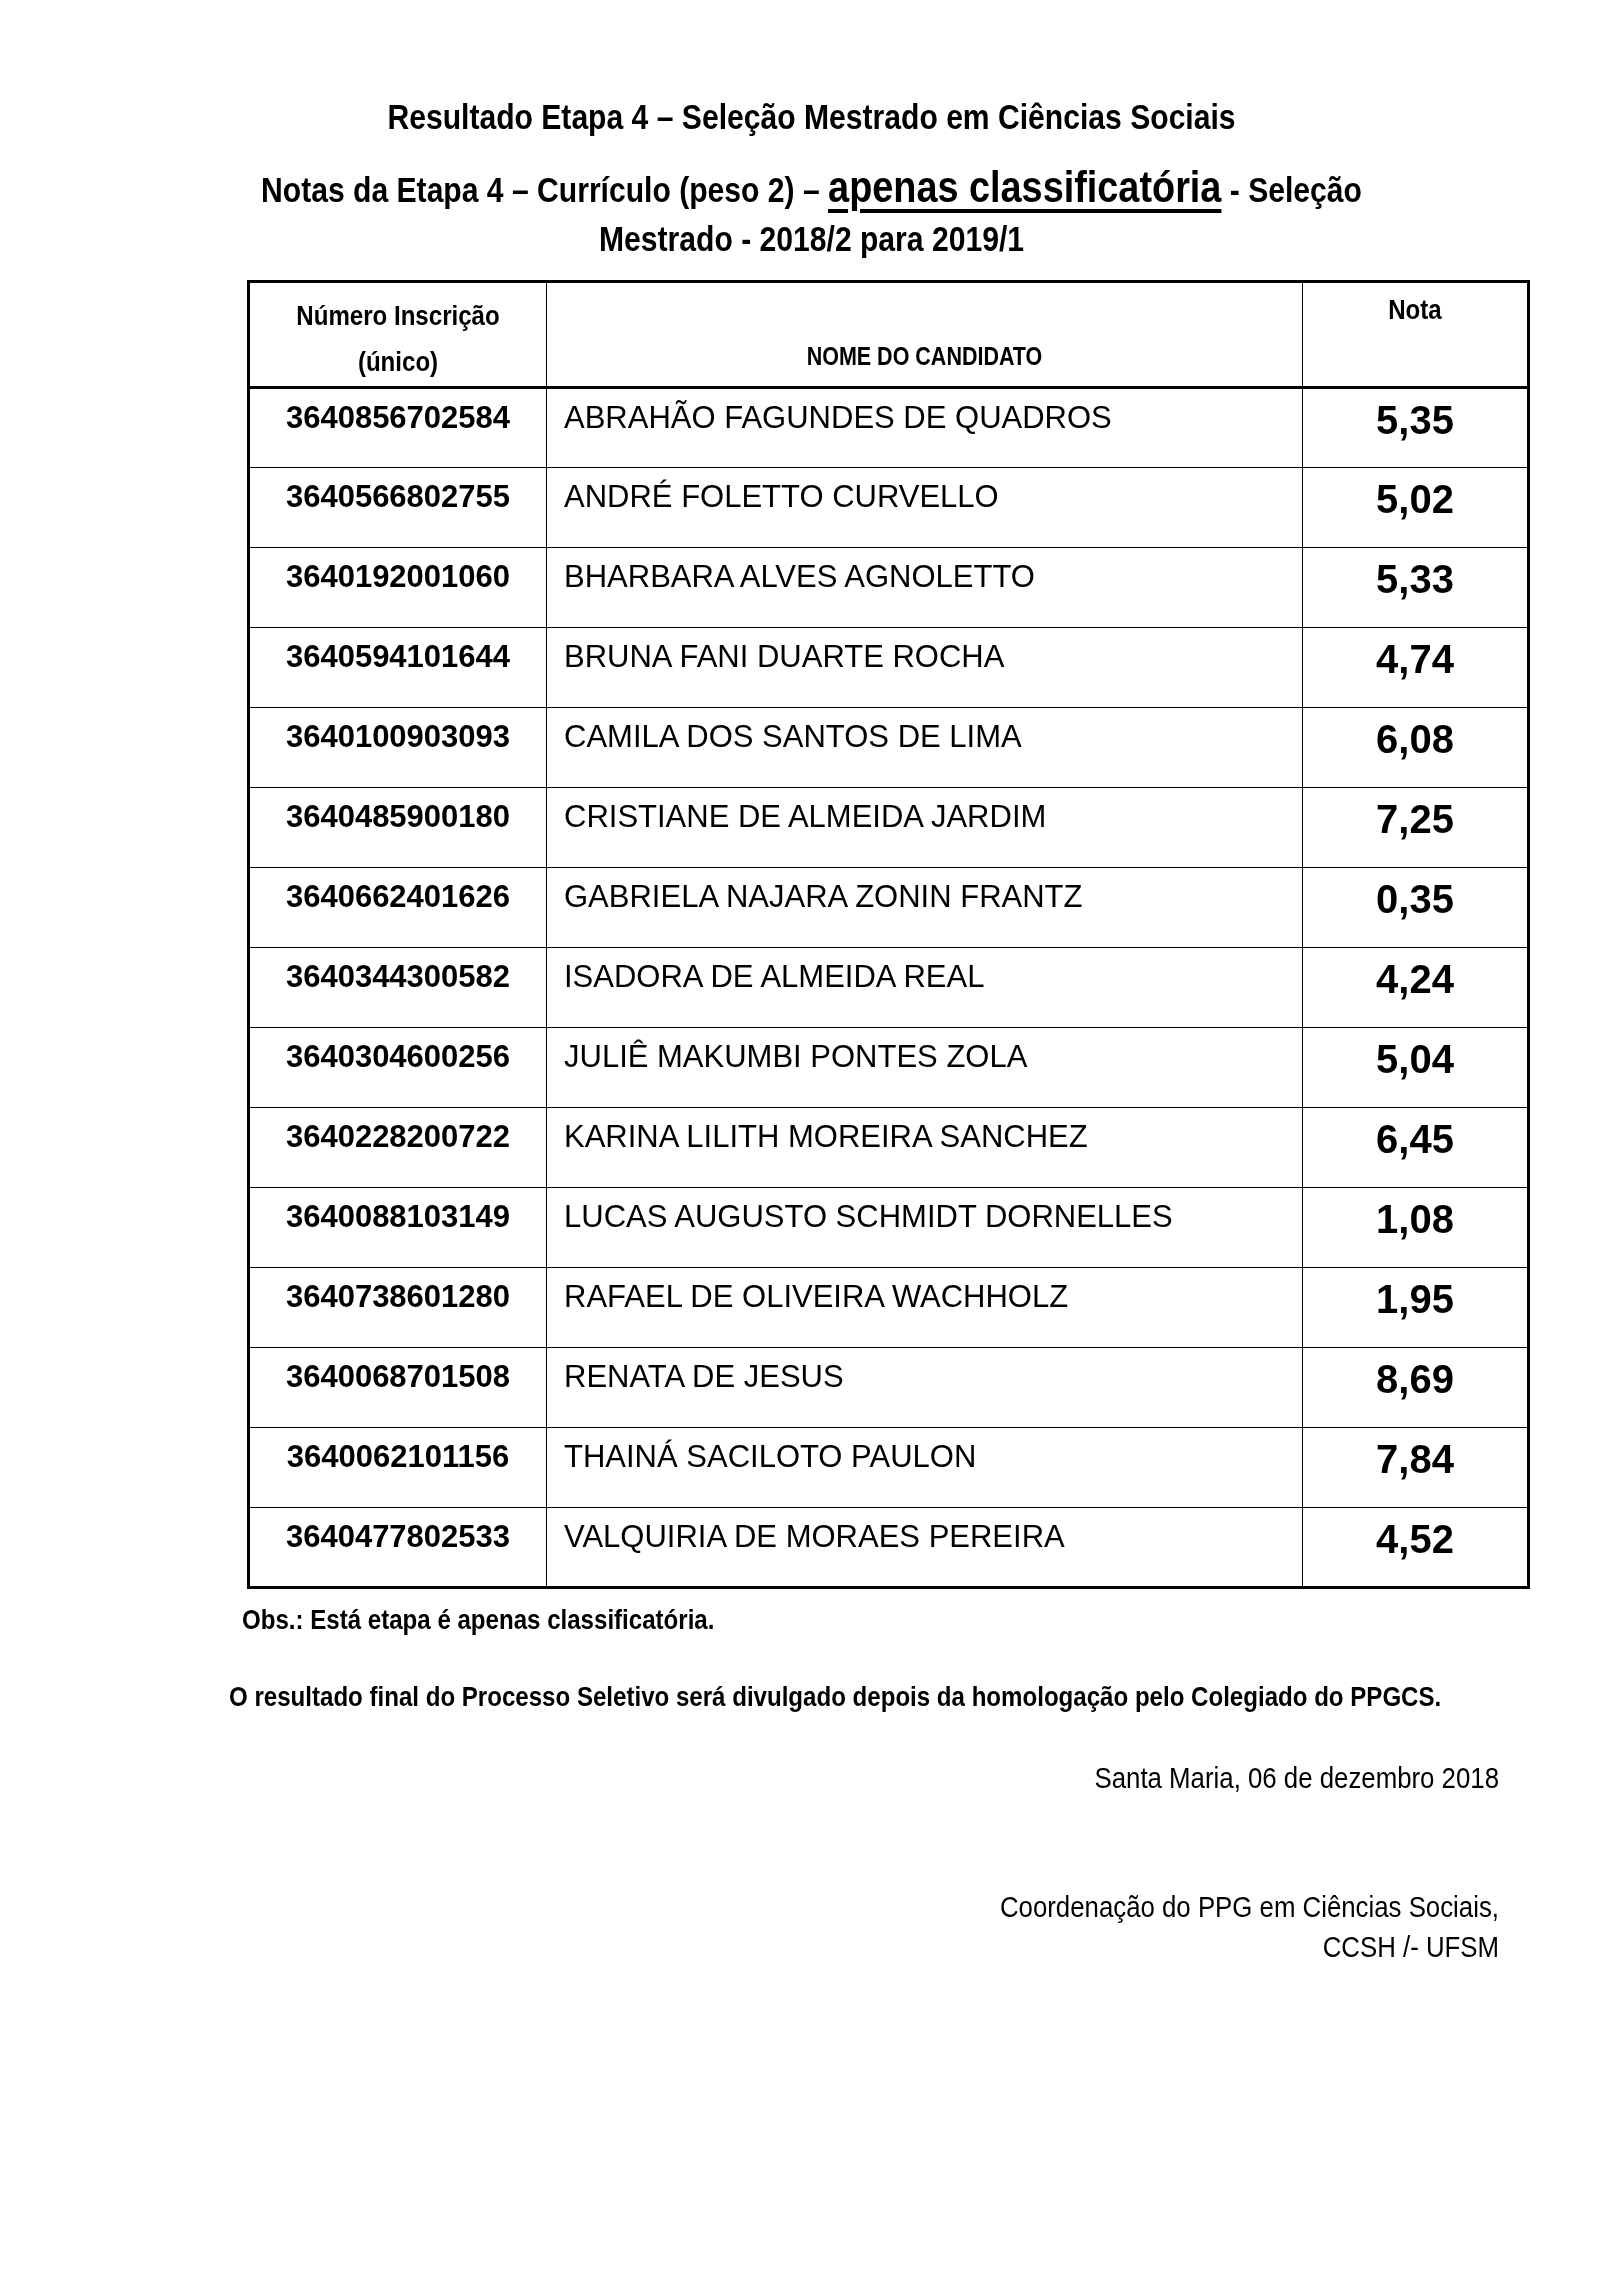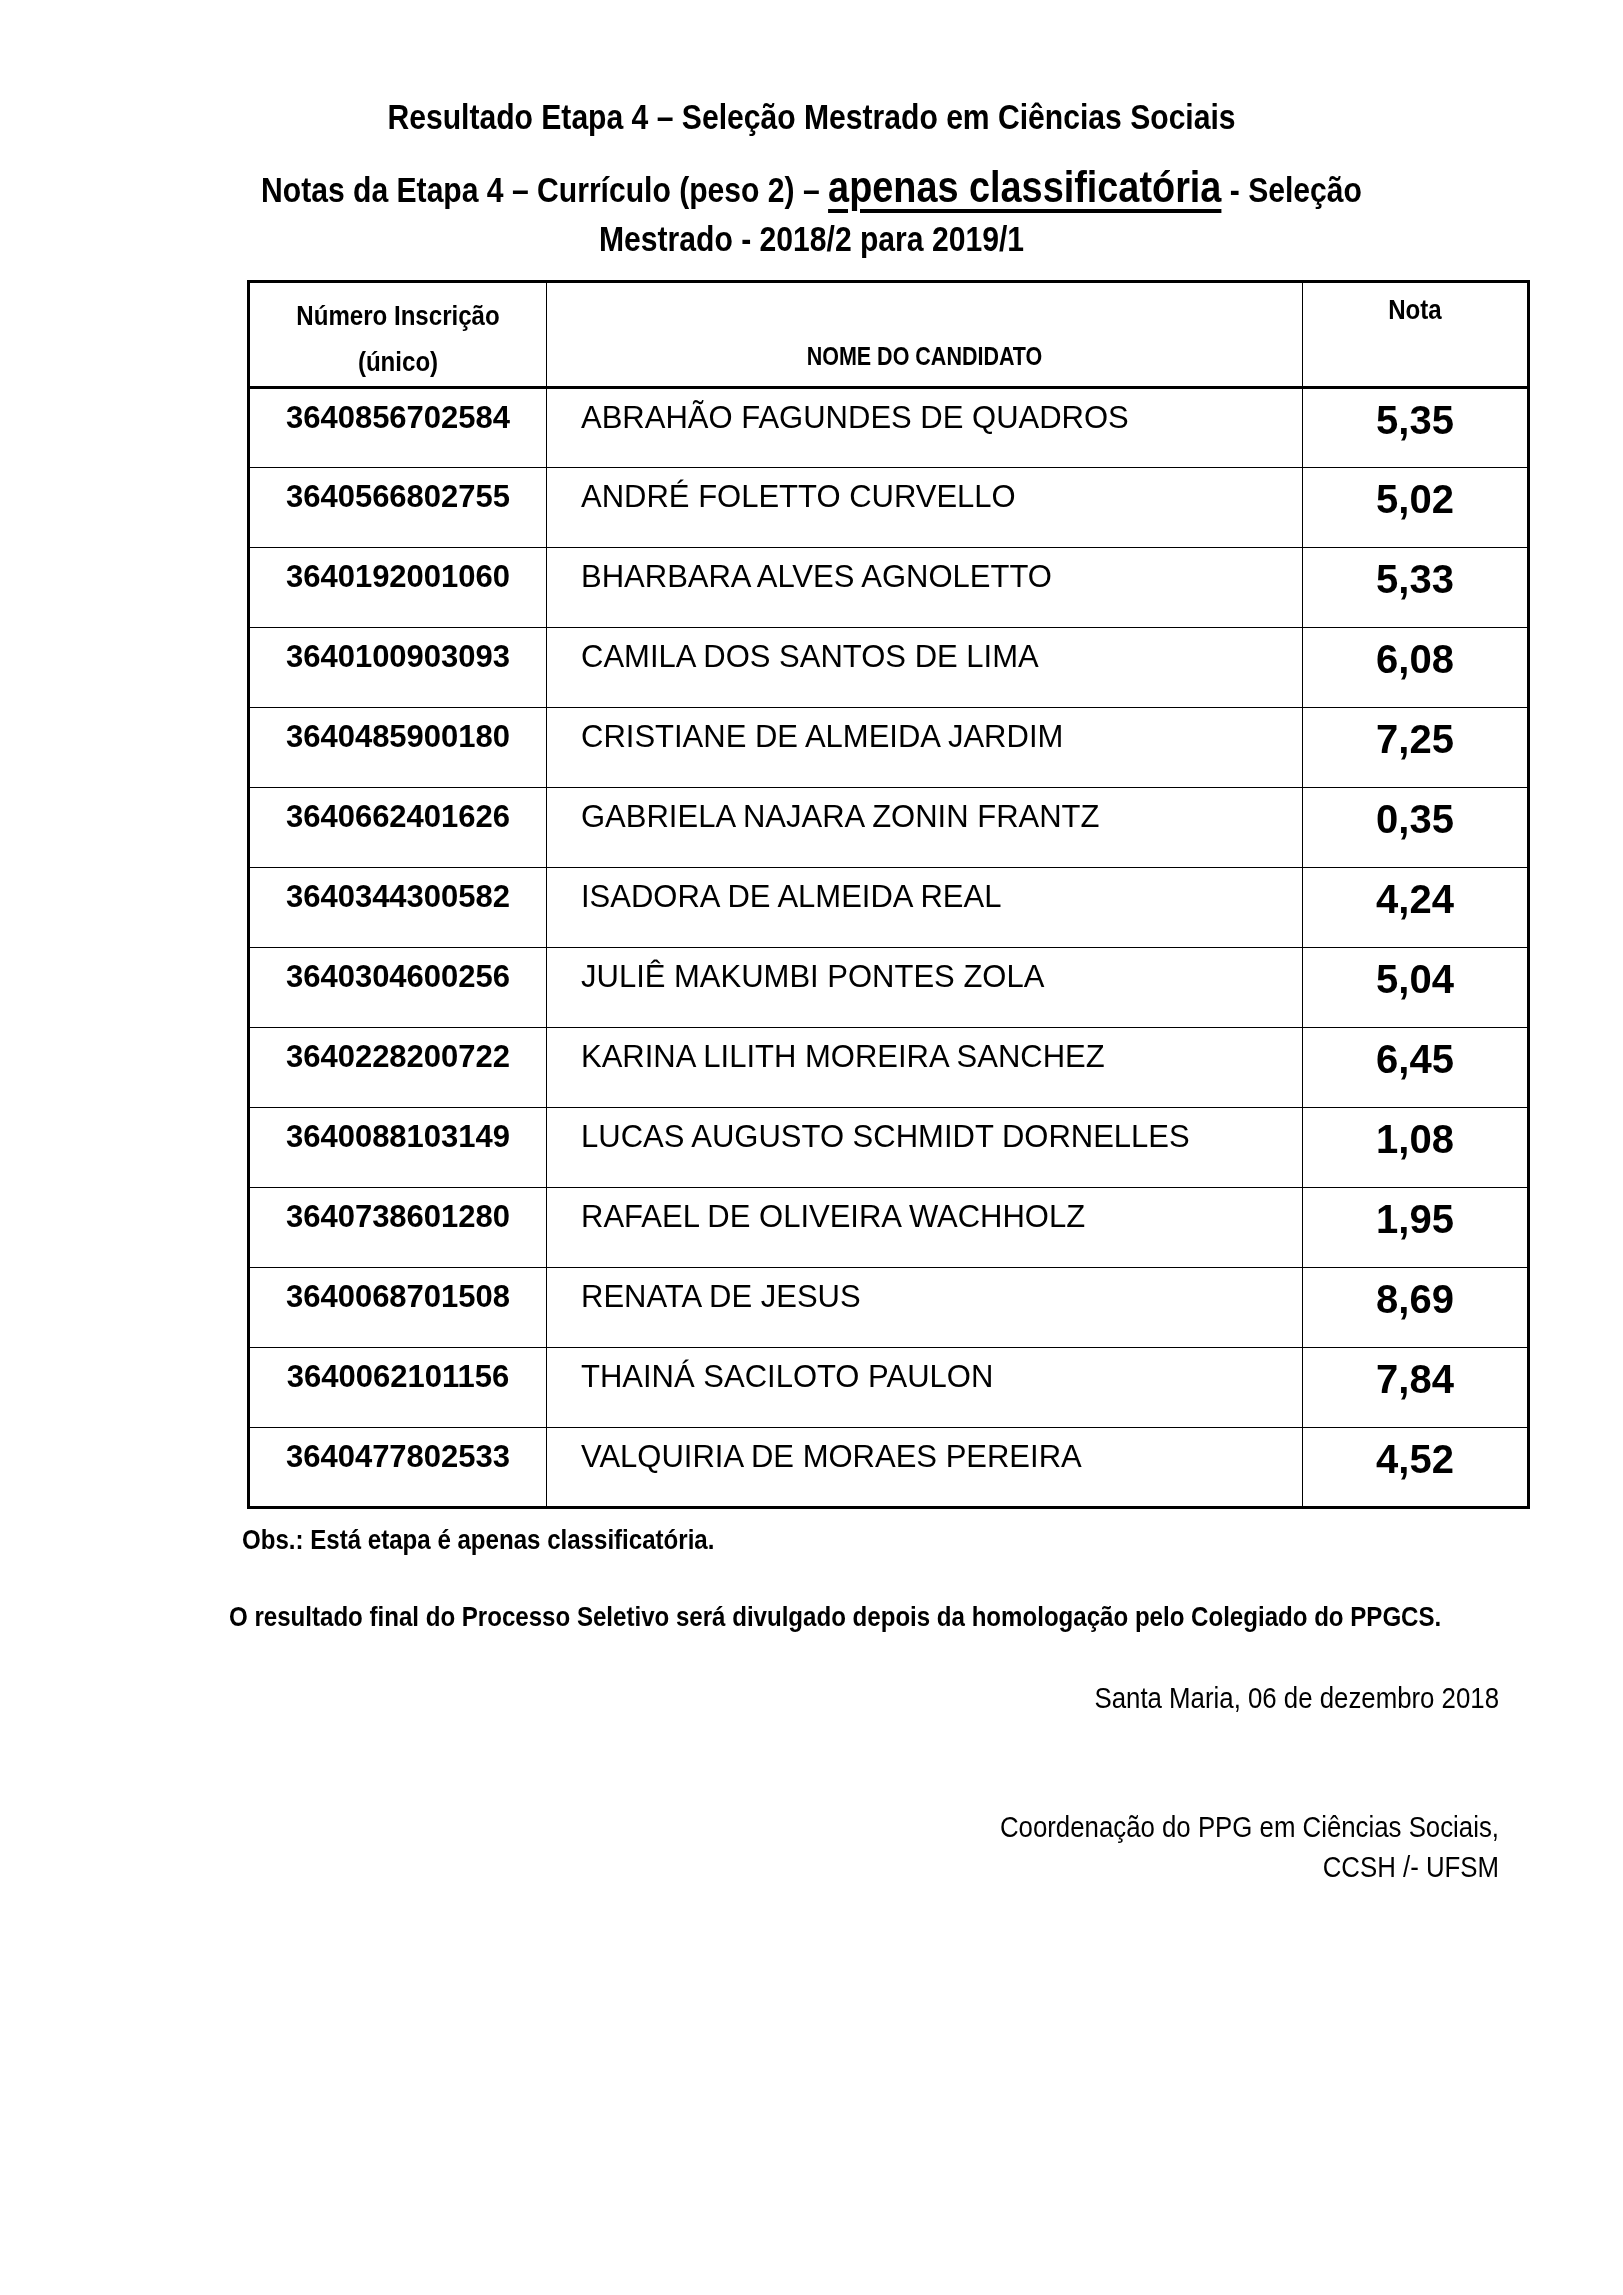--- a/index.html
+++ b/index.html
@@ -95,21 +95,21 @@
     text-align: center;
   }
   td.col-insc {
     text-align: center;
     font-size: 31px;
     padding-top: 11.8px;
     font-weight: bold;
   }
   td.col-nome {
     text-align: left;
-    padding-left: 34px;
+    padding-left: 17px;
     font-size: 31px;
     padding-top: 11.8px;
     font-weight: normal;
   }
   td.col-nota {
     text-align: center;
     font-size: 40px;
     padding-top: 9.2px;
     font-weight: bold;
   }
@@ -183,20 +183,25 @@
       <td class="col-nome">ANDRÉ FOLETTO CURVELLO</td>
       <td class="col-nota">5,02</td>
     </tr>
 
     <tr>
       <td class="col-insc">3640192001060</td>
       <td class="col-nome">BHARBARA ALVES AGNOLETTO</td>
       <td class="col-nota">5,33</td>
     </tr>
 
+    <tr>
+      <td class="col-insc">3640594101644</td>
+      <td class="col-nome">BRUNA FANI DUARTE ROCHA</td>
+      <td class="col-nota">4,74</td>
+    </tr>
 
     <tr>
       <td class="col-insc">3640100903093</td>
       <td class="col-nome">CAMILA DOS SANTOS DE LIMA</td>
       <td class="col-nota">6,08</td>
     </tr>
 
     <tr>
       <td class="col-insc">3640485900180</td>
       <td class="col-nome">CRISTIANE DE ALMEIDA JARDIM</td>

